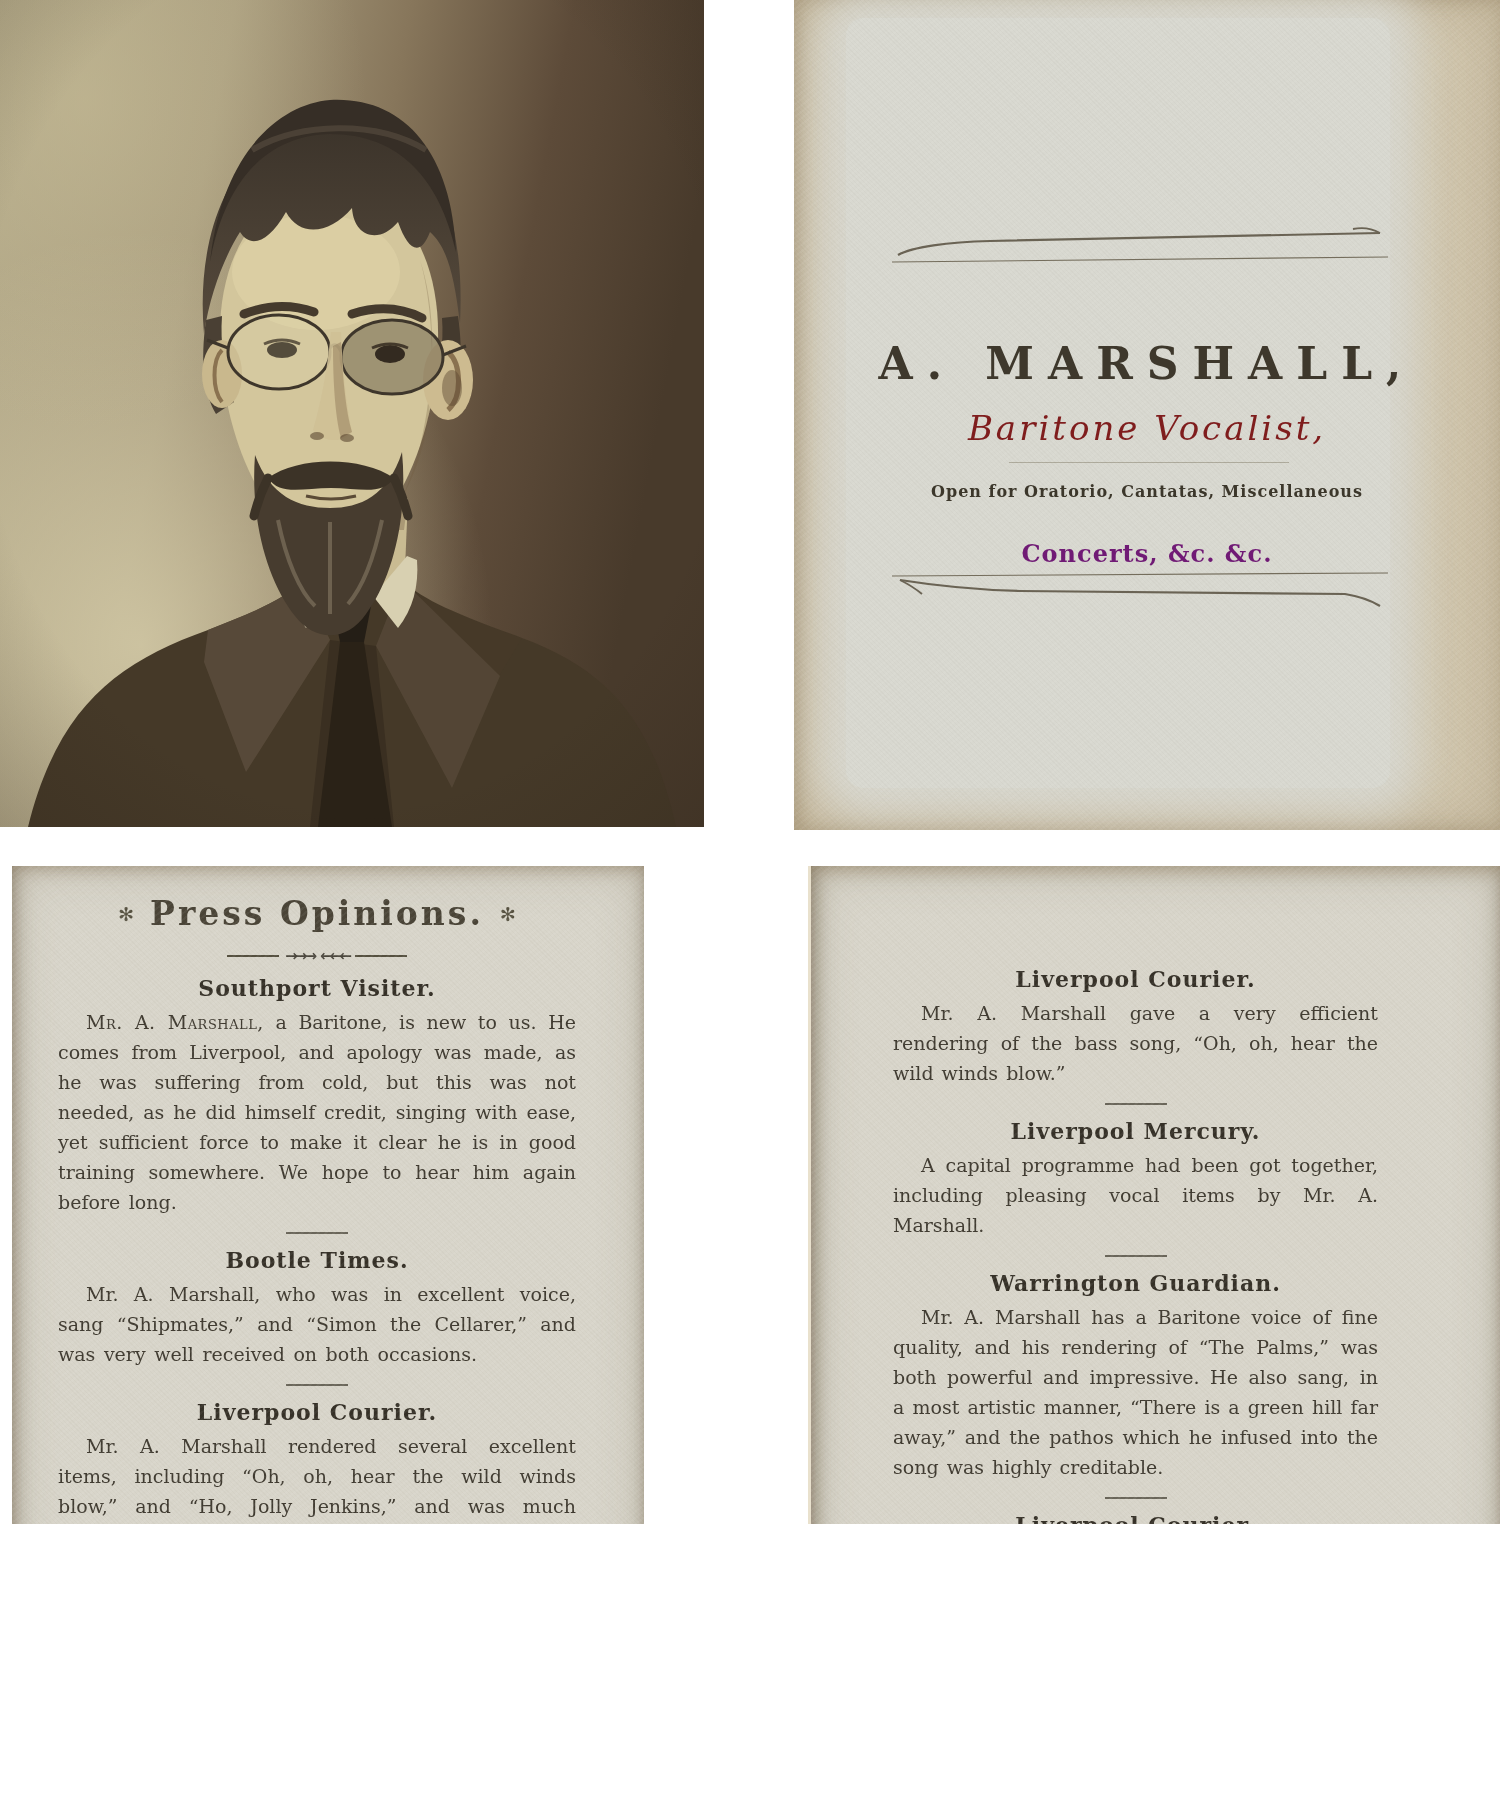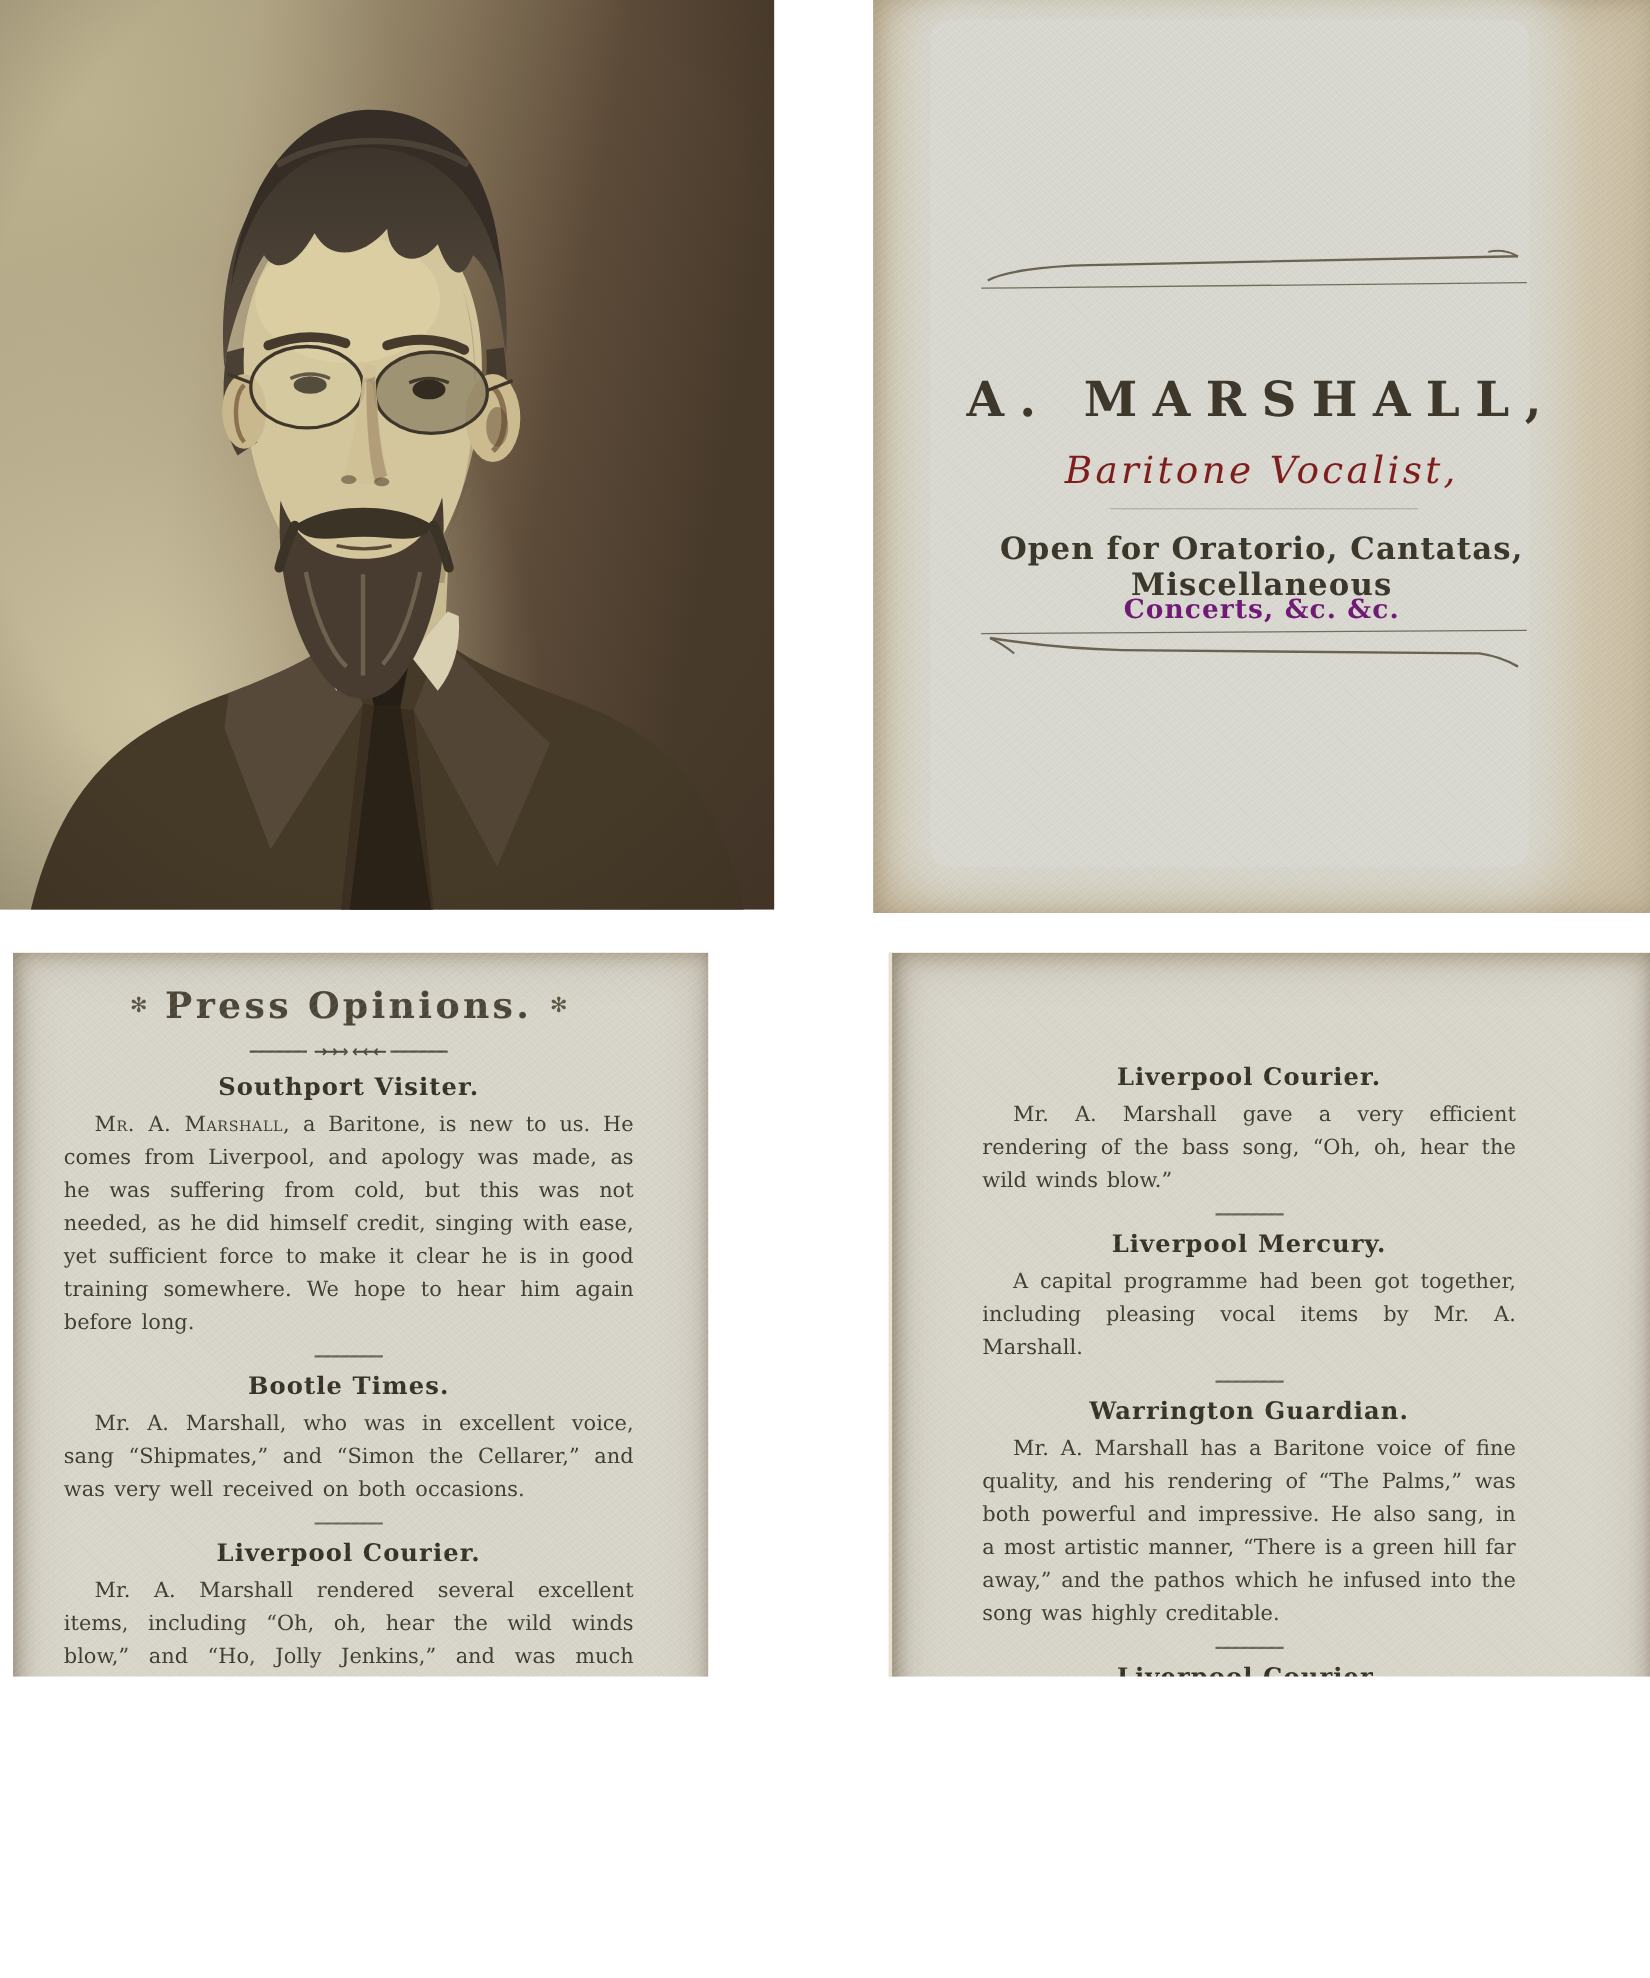--- a/index.html
+++ b/index.html
@@ -28,21 +28,21 @@
   .title-content { position: absolute; inset: 0; text-align: center; color: #413b2f; }
   .rule-svg { position: absolute; left: 96px; width: 500px; height: 40px; }
   .rule-top { top: 225px; }
   .rule-bottom { top: 570px; }
   .tp-name { position: absolute; top: 338px; width: 100%; font-size: 44px; font-weight: 600;
     letter-spacing: 14px; color: #3e382c; }
   .tp-sub { position: absolute; top: 408px; width: 100%; font-size: 34px; font-style: italic;
     letter-spacing: 3px; color: #7f1d1d; }
   .tp-thinrule { position: absolute; top: 462px; left: 215px; width: 280px; height: 1px;
     background: rgba(95,85,60,.35); }
-  .tp-open1 { position: absolute; top: 482px; width: 100%; font-size: 28px; font-weight: bold;
+  .tp-open1 { position: absolute; top: 482px; width: 100%; font-size: 16px; font-weight: bold;
     letter-spacing: 1px; color: #3c372b; }
   .tp-open2 { position: absolute; top: 539px; width: 100%; font-size: 24px; font-weight: bold;
     letter-spacing: 1px; color: #701a75; }
 
   
   .press-page { background: #d8d5ca; color: #3f3a30;
     box-shadow: inset 0 0 46px rgba(125,110,82,.30), inset 0 -16px 20px -6px rgba(66,55,40,.55);
   }
   .press-left { left: 12px; top: 866px; width: 632px; height: 932px;
     padding: 16px 68px 0 46px;

